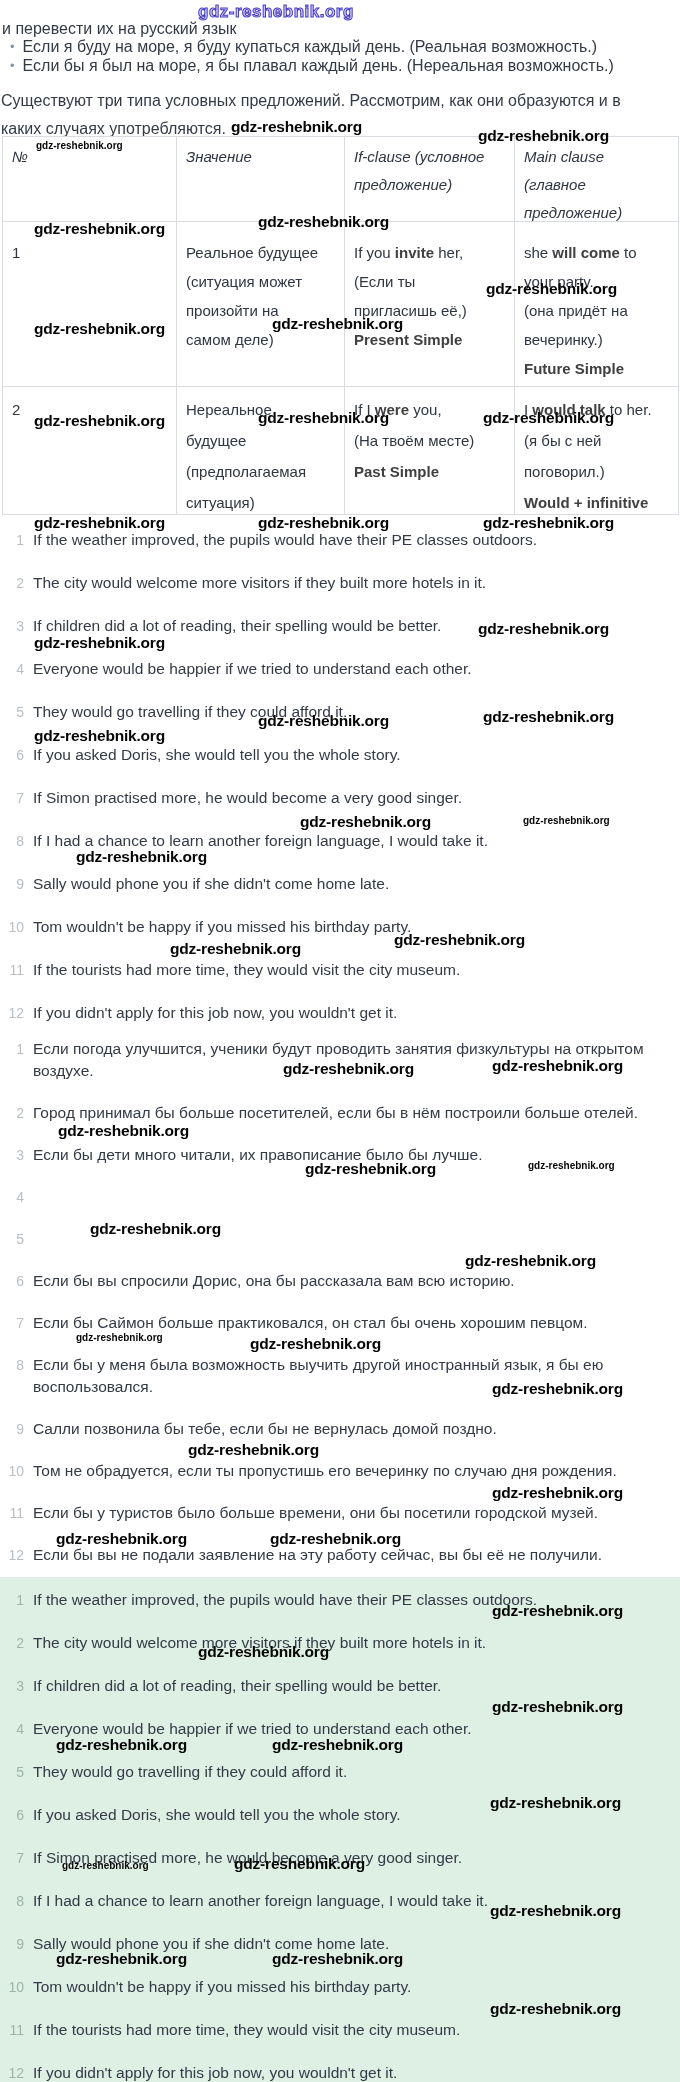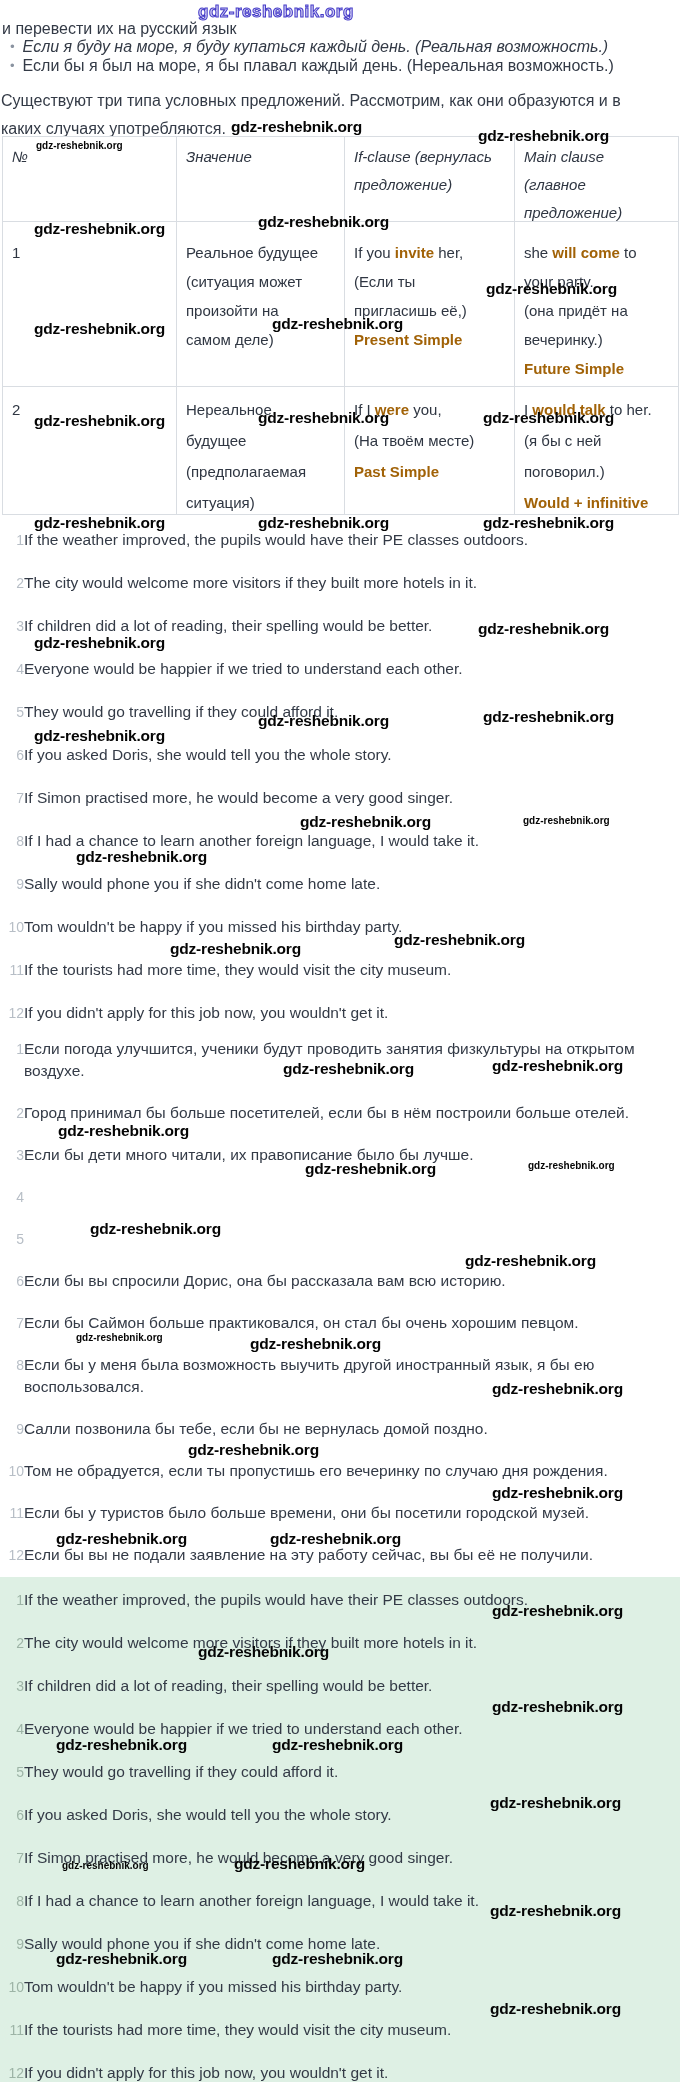--- a/index.html
+++ b/index.html
@@ -4,44 +4,44 @@
 <style>
   html,body{margin:0;padding:0;background:#ffffff;}
   .page{position:relative;width:680px;height:2082px;overflow:hidden;background:#ffffff;
         font-family:"Liberation Sans", "DejaVu Sans", sans-serif;color:#333a46;}
 
   
   .intro{position:absolute;top:0;left:0;width:680px;font-size:16px;}
   .line0{position:absolute;top:20px;left:2px;white-space:nowrap;}
   .bullet{position:absolute;left:10px;white-space:nowrap;}
   .bullet .dot{color:#8a93a0;margin-right:8px;font-size:13px;vertical-align:1px;}
-  .b1{top:38px;font-style:italic;} .b2{top:57px;}
+  .b1{top:38px;} .b2{top:57px;}
   .para{position:absolute;left:1px;white-space:nowrap;}
   .p1{top:92px;} .p2{top:120px;}
 
   
   .ctable{position:absolute;top:136px;left:2px;width:675px;
           display:grid;grid-template-columns:173px 168px 170px 1fr;
           border:1px solid #d9dde2;font-size:15px;color:#2f3642;}
   .cell{border-left:1px solid #d9dde2;border-top:1px solid #d9dde2;
         padding:6px 6px 0 9px;overflow:hidden;box-sizing:border-box;}
   .c0{border-left:none;} .rH{border-top:none;}
   .rH{height:84px;font-style:italic;line-height:28px;}
   .r1{height:165px;padding-top:16px;line-height:29px;}
   .r2{height:128px;padding-top:7px;line-height:31px;}
-  .cell b{color:#a16207;}
+  .cell b{color:#404040;}
 
   
   .list{position:absolute;left:0;width:680px;font-size:15.5px;}
   .list-en{top:524px;padding-top:5px;}
   .list-ru{top:1033px;padding-top:5px;}
   .li-row{display:flex;align-items:flex-start;margin-bottom:21px;line-height:22px;}
   .list-ru .li-row{margin-bottom:20px;}
   .li-num{flex:0 0 24px;text-align:right;color:#b7bec6;font-size:14px;line-height:22px;}
-  .li-txt{max-width:615px;}
+  .li-txt{margin-left:9px;max-width:615px;}
 
   
   .green{position:absolute;top:1577px;left:0;width:680px;height:505px;background:#def0e4;}
   .green .list{position:static;padding-top:12px;}
   .green .li-num{color:#9db4a6;}
 
   
   .wm-layer{position:absolute;top:0;left:0;width:680px;height:2082px;pointer-events:none;}
   .wm{position:absolute;white-space:nowrap;font-weight:700;color:#050505;}
   .wm-lg{font-size:15.5px;letter-spacing:-0.2px;}
@@ -63,21 +63,21 @@
   </div>
 
   <div class="ctable" id="cond-table">
       <div class="cell rH c0">
         <div class="tline">№</div>
       </div>
       <div class="cell rH c1">
         <div class="tline">Значение</div>
       </div>
       <div class="cell rH c2">
-        <div class="tline">If-clause (вернулась</div>
+        <div class="tline">If-clause (условное</div>
         <div class="tline">предложение)</div>
       </div>
       <div class="cell rH c3">
         <div class="tline">Main clause</div>
         <div class="tline">(главное</div>
         <div class="tline">предложение)</div>
       </div>
       <div class="cell r1 c0">1</div>
       <div class="cell r1 c1">
         <div class="tline"><span>Реальное будущее</span></div>

